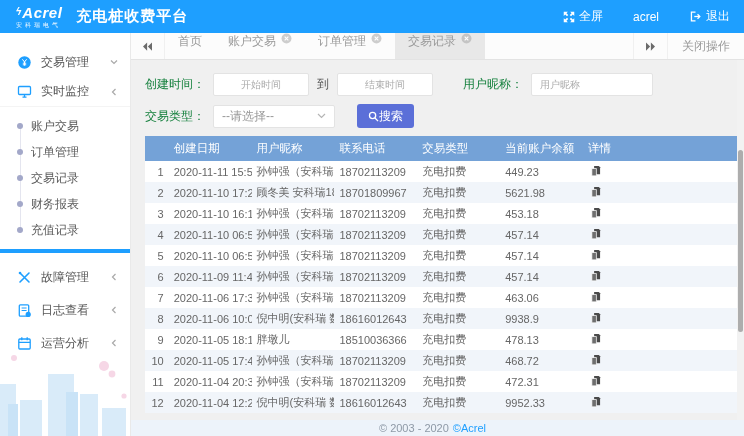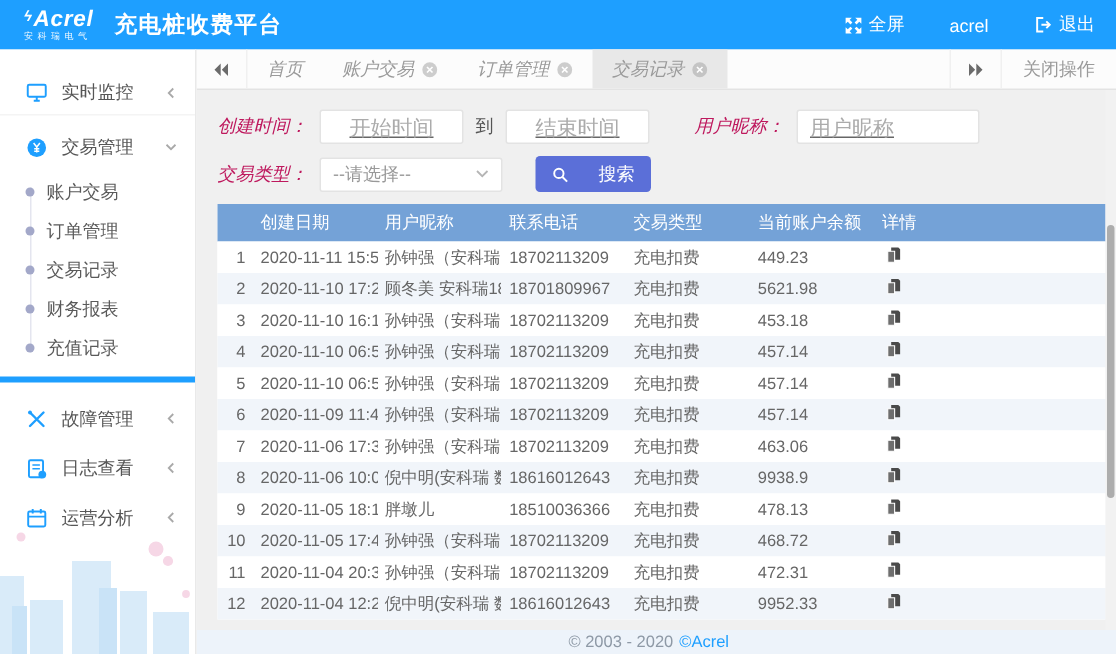--- a/index.html
+++ b/index.html
@@ -33,38 +33,38 @@
   .submenu-item::before { content: ""; position: absolute; left: 17px; top: 50%; margin-top: -3px; width: 6px; height: 6px; border-radius: 50%; background: #A3A8C9; }
   .sidebar-divider { height: 4px; background: #1E9FFF; }
   .lower-group { margin-top: 9px; text-align: center; }
   .lower-group .menu-item { height: 30px; margin-bottom: 3px; }
   .skyline { position: absolute; bottom: 0; left: 0; }
 
   
   .main { flex: 1; display: flex; flex-direction: column; min-width: 0; }
   .tabbar { height: 27px; background: #FCFCFC; border-bottom: 1px solid #E3E3E3; display: flex; align-items: stretch; font-size: 12px; color: #9A9A9A; }
   .tab-scroll { width: 34px; display: flex; align-items: center; justify-content: center; cursor: pointer; border-right: 1px solid #F0F0F0; }
-  .tab { display: flex; align-items: center; gap: 5px; padding: 0 13px; cursor: pointer; font-style: italic; }
+  .tab { display: flex; align-items: flex-start; gap: 5px; padding: 0 13px; cursor: pointer; }
   .tab.active { background: #E8E8E8; }
   .tabbar-right { margin-left: auto; display: flex; align-items: stretch; }
   .tab-scroll.right { border-left: 1px solid #F0F0F0; border-right: none; }
   .close-menu { display: flex; align-items: center; padding: 0 14px; cursor: pointer; border-left: 1px solid #F0F0F0; font-family: Liberation Mono, monospace; }
 
   
   .content { flex: 1; padding: 13px 0 0 14px; min-height: 0; }
   .filter-row { display: flex; align-items: center; margin-bottom: 8px; }
-  .f-label { color: #be185d; margin-right: 8px; font-style: italic; }
-  .f-input { width: 96px; height: 23px; border: 1px solid #E3E3E3; border-radius: 2px; background: #fff; text-align: center; font-size: 14px; color: #666; outline: none; font-family: inherit; text-decoration: underline; }
+  .f-label { color: #15803d; margin-right: 8px; }
+  .f-input { width: 96px; height: 23px; border: 1px solid #E3E3E3; border-radius: 2px; background: #fff; text-align: center; font-size: 10px; color: #666; outline: none; font-family: inherit; }
   .f-input::placeholder { color: #ABABAB; }
   .f-input.left { text-align: left; padding-left: 8px; width: 122px; }
   .f-to { margin: 0 8px; color: #555; }
   .nick-group { margin-left: 30px; display: flex; align-items: center; }
   .f-select { width: 122px; height: 23px; border: 1px solid #E3E3E3; border-radius: 2px; background: #fff; display: flex; align-items: center; padding: 0 8px; color: #999; cursor: pointer; }
   .f-select .sel-chevron { margin-left: auto; display: flex; }
-  .search-btn { margin-left: 22px; height: 24px; background: #5B6FD8; color: #fff; border: none; border-radius: 3px; padding: 0 11px; font-size: 12px; display: flex; align-items: center; gap: 20px; cursor: pointer; font-family: inherit; }
+  .search-btn { margin-left: 22px; height: 24px; background: #5B6FD8; color: #fff; border: none; border-radius: 3px; padding: 0 11px; font-size: 12px; display: flex; align-items: center; gap: 0; cursor: pointer; font-family: inherit; }
 
   
   .table { margin: 6px 7px 0 0; background: #fff; }
   .thead, .trow { display: flex; align-items: center; }
   .thead { background: #74A2D7; color: #fff; height: 25px; font-weight: normal; font-size: 11.5px; }
   .trow { height: 21px; font-size: 11px; color: #666; background: #fff; }
   .trow:nth-child(even) { background: #F1F5FA; }
   .cell { padding-left: 5px; white-space: nowrap; overflow: hidden; }
   .c-num { width: 4%; text-align: right; padding-right: 5px; padding-left: 0; }
   .c-date { width: 14%; } .c-nick { width: 14%; } .c-phone { width: 14%; }
@@ -112,46 +112,46 @@
         </svg>
       </span>
       <span>退出</span>
     </div>
   </div>
 </div>
 
 <div class="body-row">
 
   <div class="sidebar">
+    <div class="menu-item">
+      <span>
+        <svg width="15" height="15" viewBox="0 0 15 15">
+          <circle cx="7.5" cy="7.5" r="6.2" fill="#1E9FFF"></circle>
+          <path d="M5.4 4.3 7.5 7l2.1-2.7M7.5 7v3.6M5.8 8.2h3.4M5.8 9.8h3.4" stroke="#fff" stroke-width="1" fill="none"></path>
+        </svg>
+      </span>
+      <span class="mi-label">交易管理</span>
+      <span class="mi-chevron">
+        <svg width="8" height="8" viewBox="0 0 8 8" fill="none" stroke="#A9A9A9" stroke-width="1.2">
+            <path d="M1 2.5 4 5.5l3-3"></path>
+          </svg>
+      </span>
+    </div>
+
     <div class="menu-item first">
       <span>
         <svg width="15" height="15" viewBox="0 0 15 15" fill="none" stroke="#1E9FFF" stroke-width="1.3">
           <rect x="1.5" y="2.5" width="12" height="8" rx="1"></rect>
           <path d="M5.5 13.2h4M7.5 10.5v2.7"></path>
         </svg>
       </span>
       <span class="mi-label">实时监控</span>
       <span class="mi-chevron">
         <svg width="8" height="8" viewBox="0 0 8 8" fill="none" stroke="#A9A9A9" stroke-width="1.2">
             <path d="M5.5 1 2.5 4l3 3"></path>
-          </svg>
-      </span>
-    </div>
-
-    <div class="menu-item">
-      <span>
-        <svg width="15" height="15" viewBox="0 0 15 15">
-          <circle cx="7.5" cy="7.5" r="6.2" fill="#1E9FFF"></circle>
-          <path d="M5.4 4.3 7.5 7l2.1-2.7M7.5 7v3.6M5.8 8.2h3.4M5.8 9.8h3.4" stroke="#fff" stroke-width="1" fill="none"></path>
-        </svg>
-      </span>
-      <span class="mi-label">交易管理</span>
-      <span class="mi-chevron">
-        <svg width="8" height="8" viewBox="0 0 8 8" fill="none" stroke="#A9A9A9" stroke-width="1.2">
-            <path d="M1 2.5 4 5.5l3-3"></path>
           </svg>
       </span>
     </div>
 
     <div class="submenu">
       <div class="submenu-item">
         <span>账户交易</span>
       </div>
       <div class="submenu-item">
         <span>订单管理</span>

